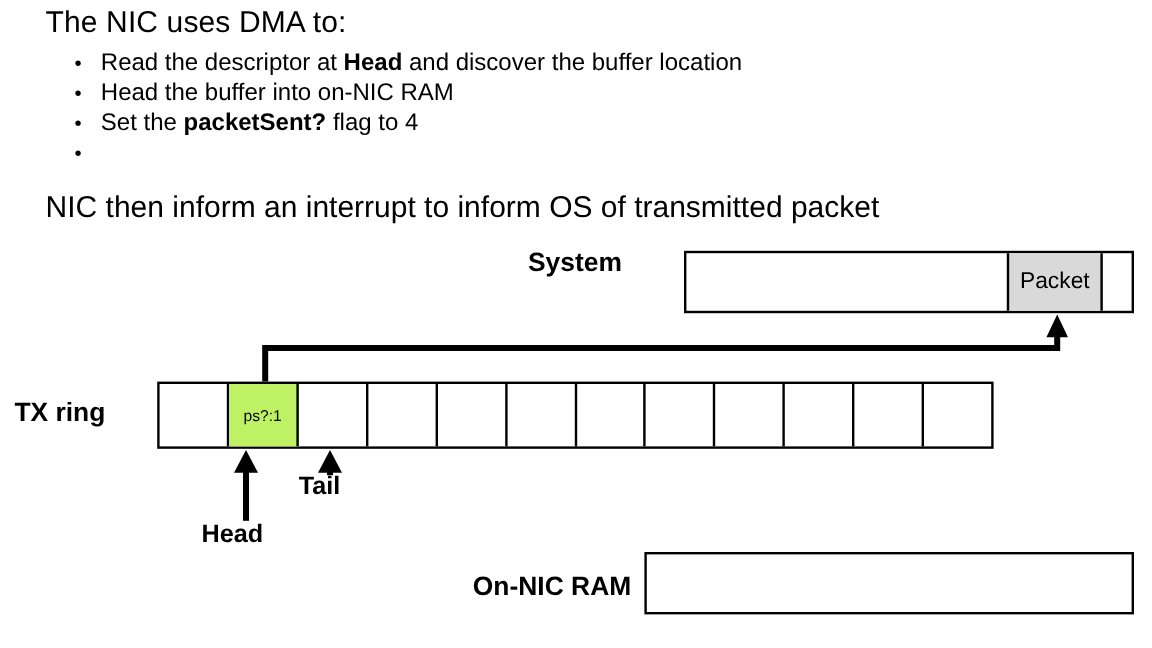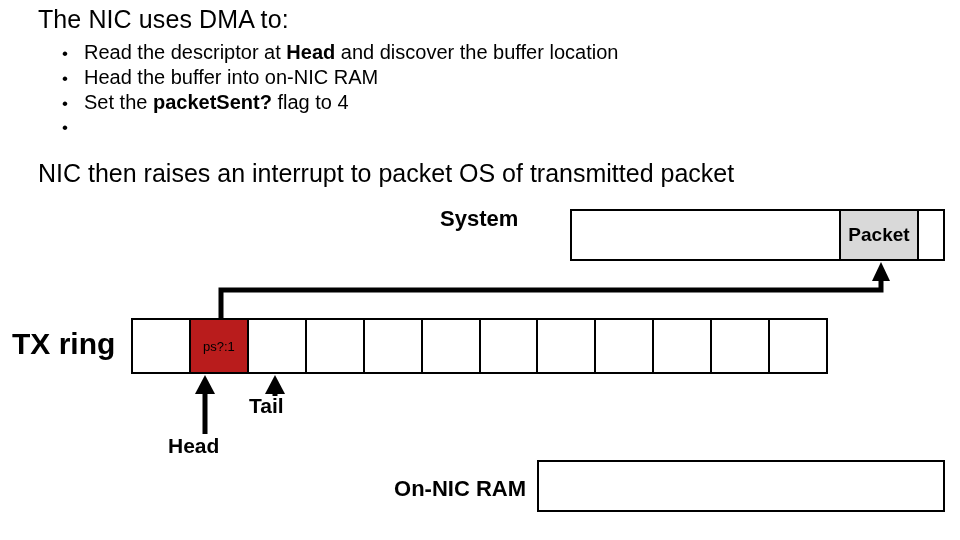--- a/index.html
+++ b/index.html
@@ -72,21 +72,21 @@
     font-size: 22px;
     font-weight: 700;
     line-height: 26px;
   }
   .lbl-txring {
     position: absolute;
     left: 12px;
     top: 331px;
     width: 108px;
     text-align: left;
-    font-size: 30px;
+    font-size: 22px;
     font-weight: 700;
     line-height: 26px;
   }
   .lbl-onnic {
     position: absolute;
     left: 340px;
     top: 476px;
     width: 186px;
     text-align: right;
     font-size: 22px;
@@ -121,21 +121,21 @@
     box-sizing: border-box;
     display: flex;
   }
   .sysram-seg {
     height: 100%;
     box-sizing: border-box;
     display: flex;
     align-items: center;
     justify-content: center;
     font-size: 19px;
-    font-weight: 700;
+    font-weight: 400;
   }
   .seg-free-left  { flex: 0 0 267px; }
   .seg-packet {
     flex: 0 0 80px;
     background: #d9d9d9;
     border-left: 2px solid #000;
     border-right: 2px solid #000;
   }
   .seg-free-right { flex: 1 1 auto; }
 
@@ -164,21 +164,21 @@
     height: 100%;
     box-sizing: border-box;
     border-right: 2px solid #000;
     display: flex;
     align-items: center;
     justify-content: center;
     font-size: 13px;
     font-weight: 300;
   }
   .ring-cell:last-child { border-right: none; }
-  .ring-cell.filled { background: #b91c1c; text-align: center; }
+  .ring-cell.filled { background: #bef264; text-align: center; }
 
   
   .overlay {
     position: absolute;
     left: 0; top: 0;
     width: 960px; height: 540px;
     pointer-events: none;
   }
 </style>
 </head>
@@ -199,21 +199,21 @@
     </div>
     <div class="bullet-row">
       <span class="bullet-dot">•</span>
       <span class="bullet-text"><span>Set the </span><b>packetSent?</b><span> flag to 4</span></span>
     </div>
     <div class="bullet-row">
       <span class="bullet-dot">•</span>
     </div>
   </div>
 
-  <div class="subline">NIC then raises an interrupt to packet OS of transmitted packet</div>
+  <div class="subline">NIC then inform an interrupt to inform OS of transmitted packet</div>
 
   <div class="lbl-sysram">
     <div>System</div>
   </div>
   <div class="sysram-box">
     <div class="sysram-seg seg-free-left"></div>
     <div class="sysram-seg seg-packet">Packet</div>
     <div class="sysram-seg seg-free-right"></div>
   </div>
 

